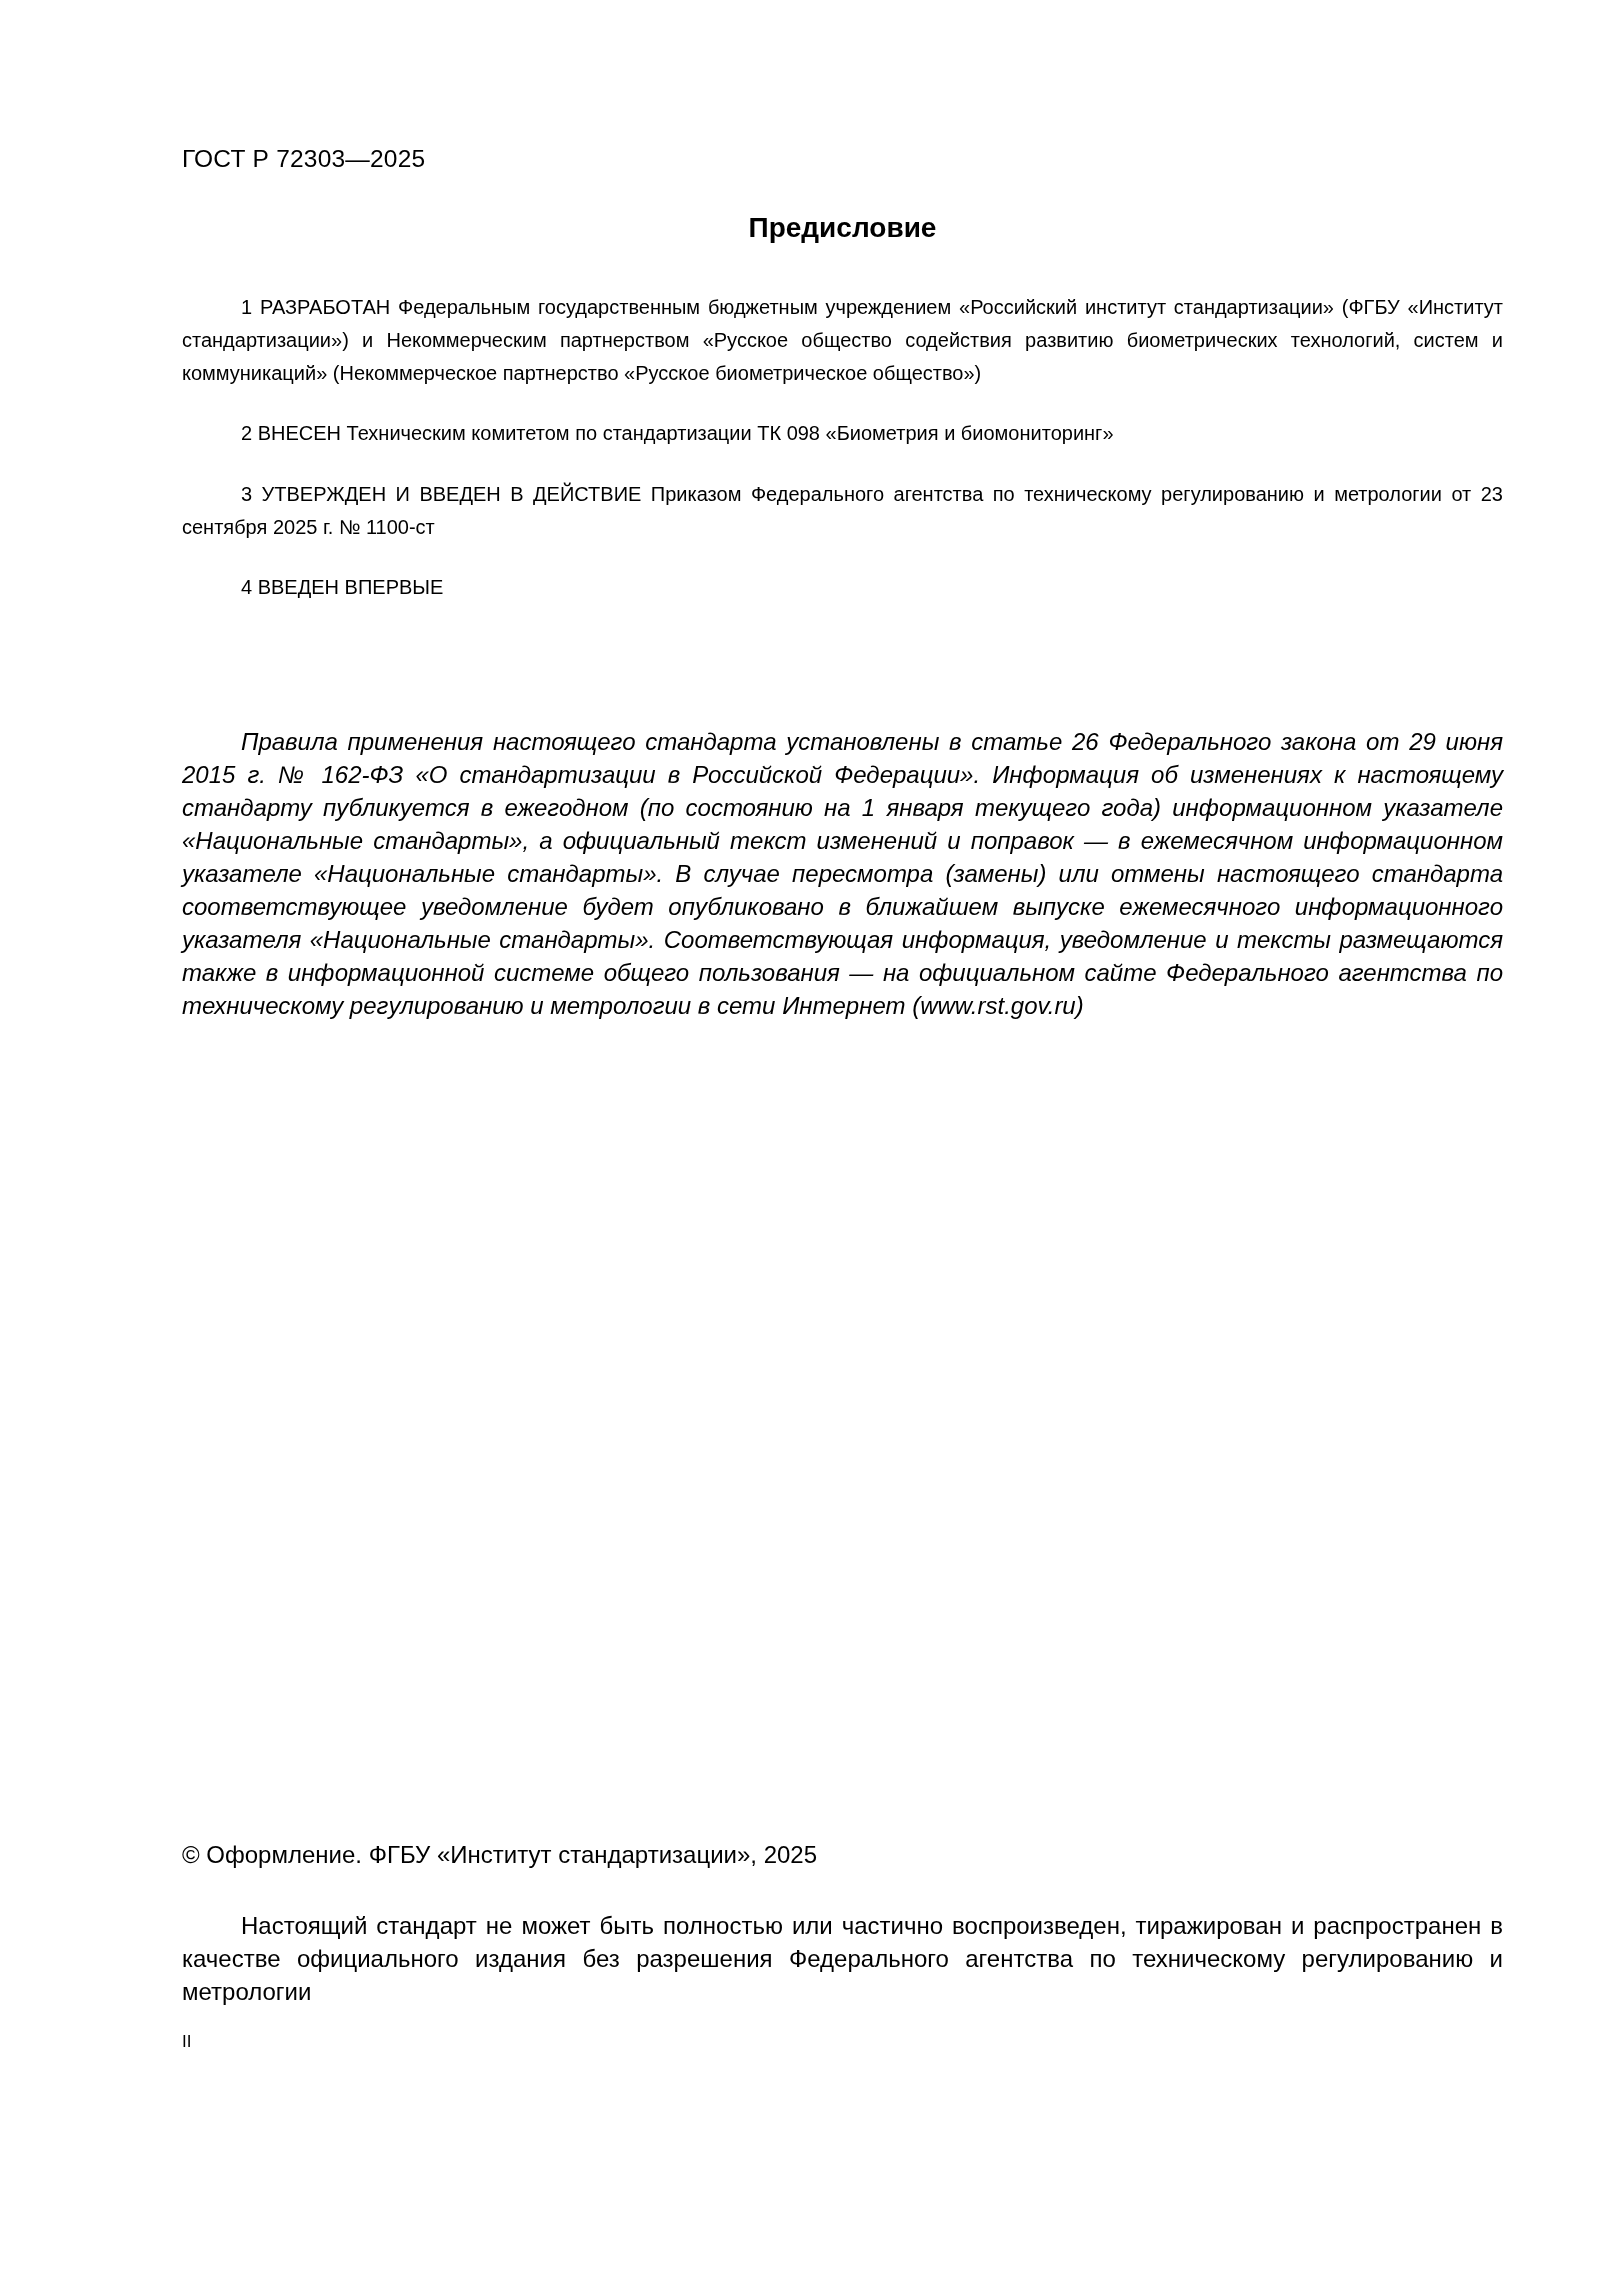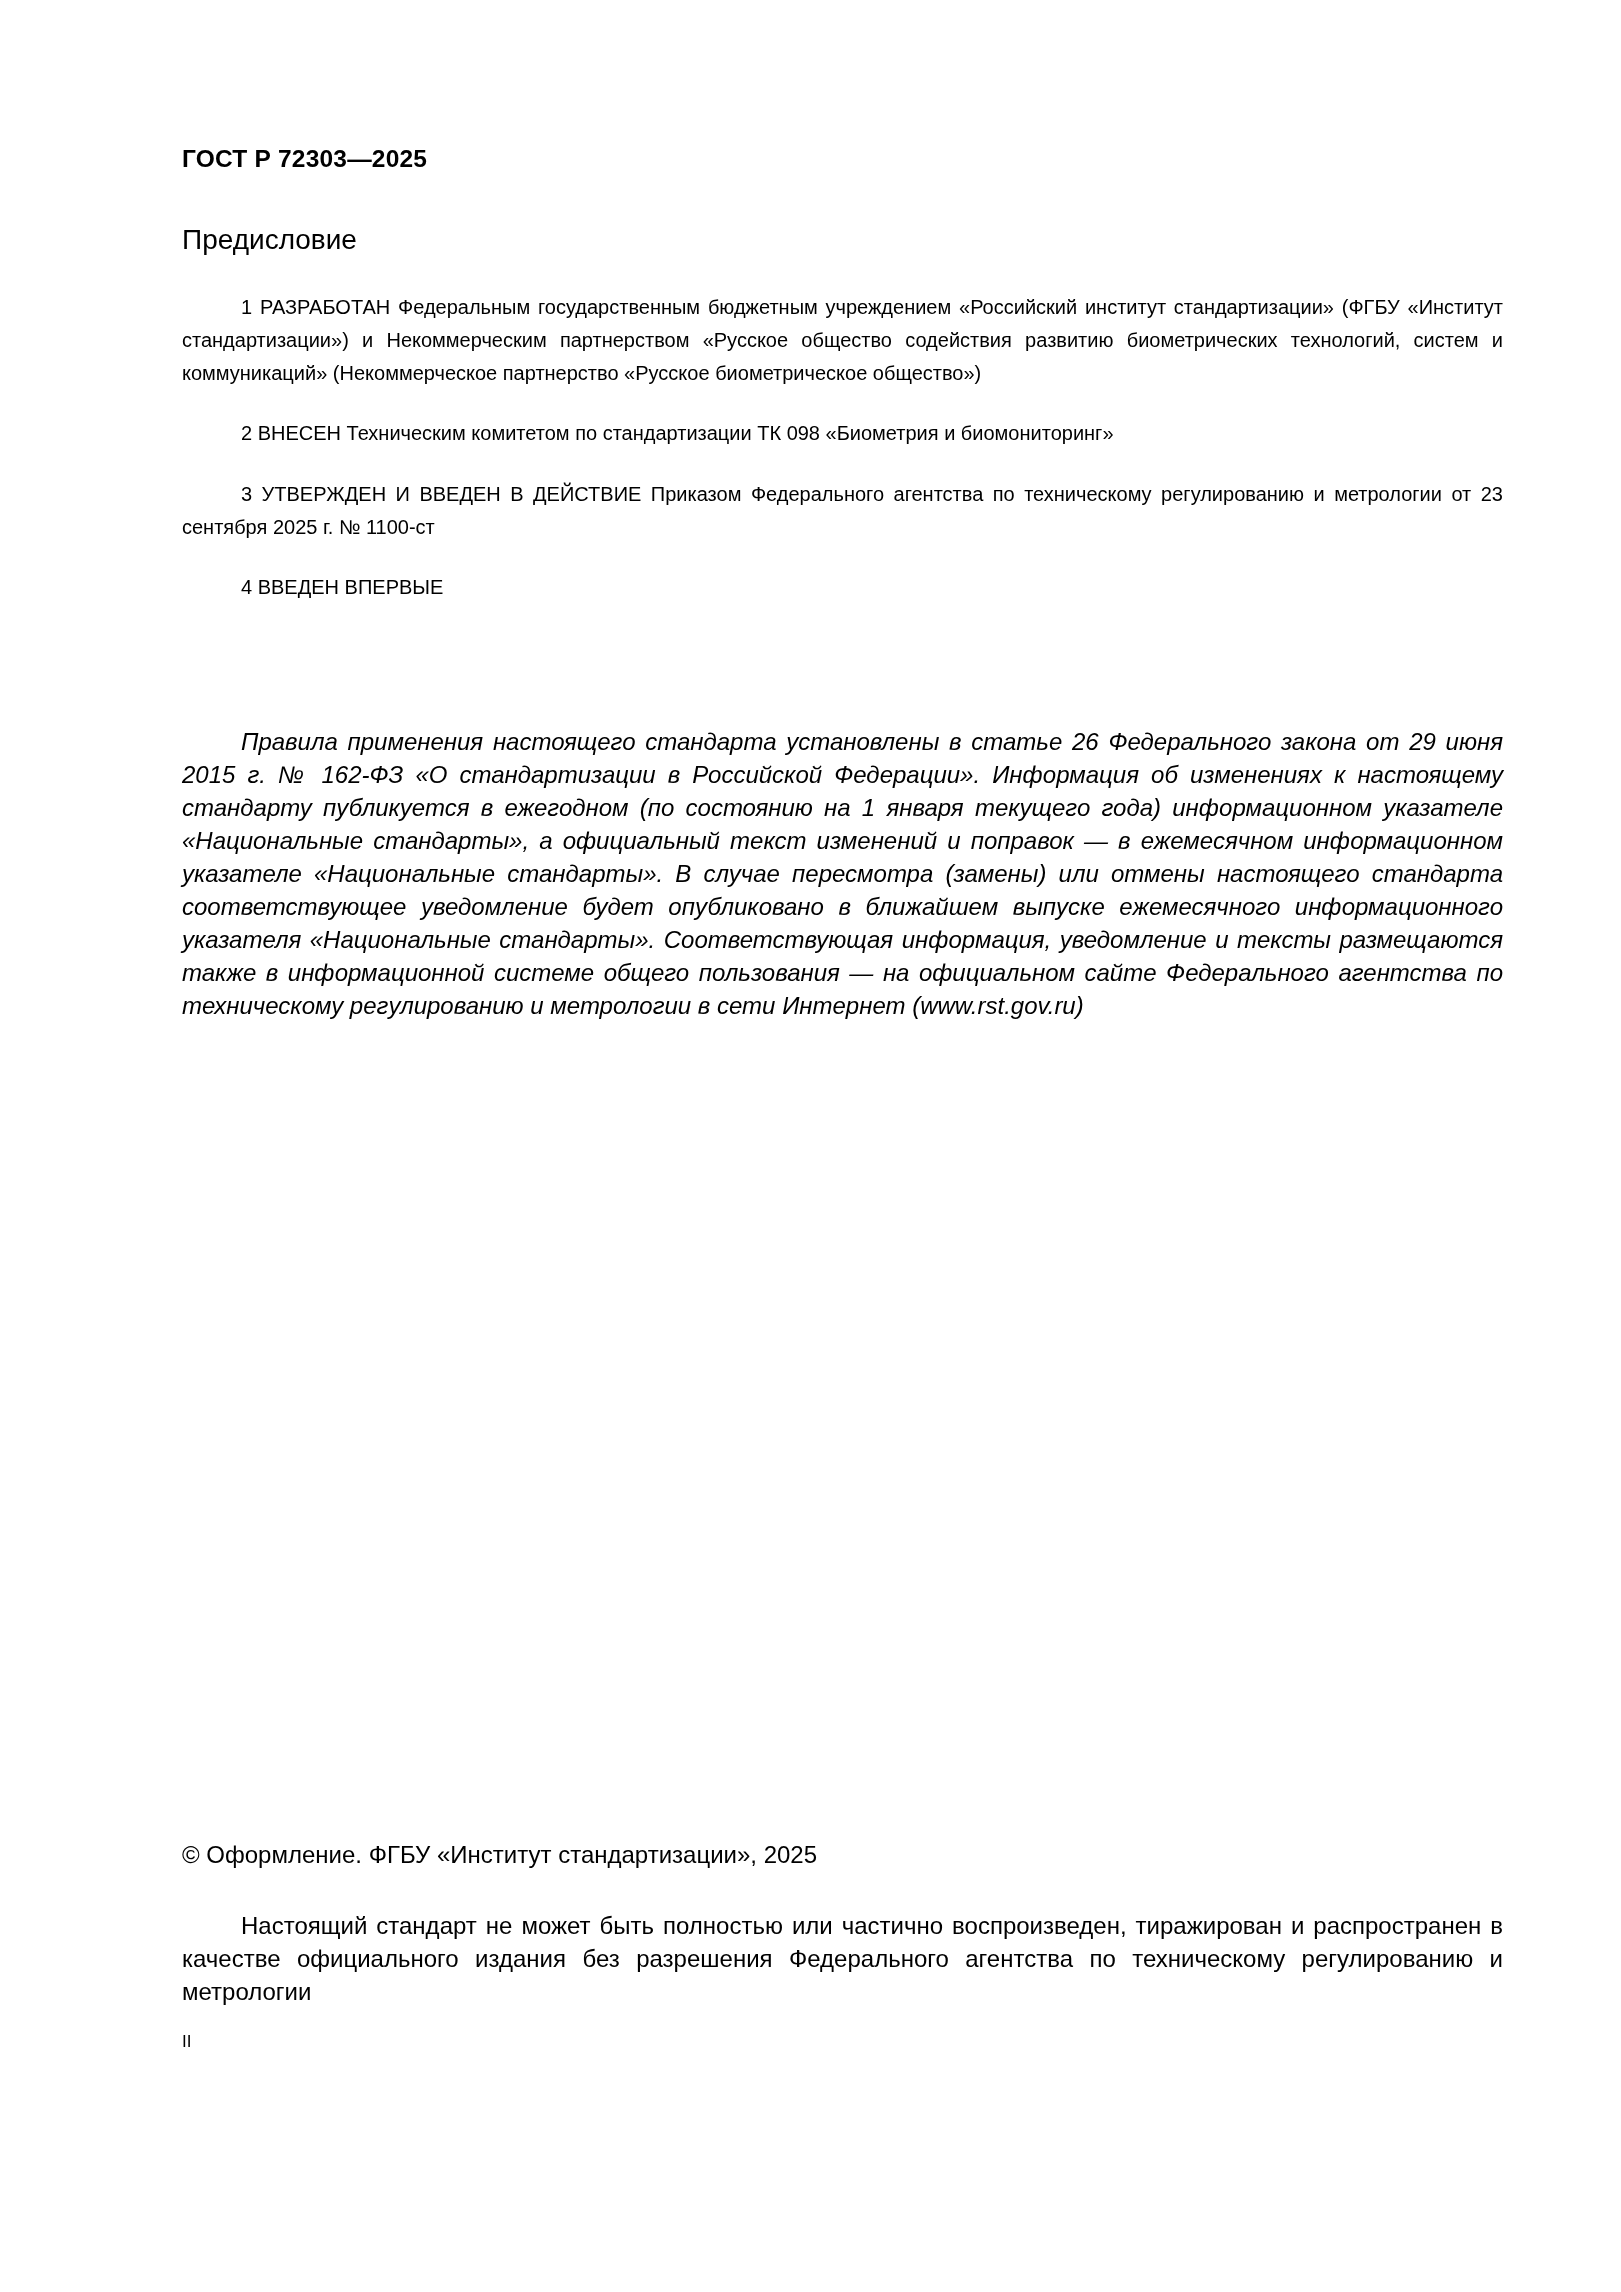--- a/index.html
+++ b/index.html
@@ -21,32 +21,32 @@
     width: 1621px;
     height: 2293px;
     box-sizing: border-box;
     padding: 0;
   }
   .header-code {
     position: absolute;
     left: 182px;
     top: 145px;
     font-size: 24.5px;
-    font-weight: bold;
+    font-weight: normal;
     letter-spacing: 0.2px;
     white-space: nowrap;
   }
   .doc-title {
     position: absolute;
     left: 182px;
-    top: 224px;
+    top: 212px;
     width: 1321px;
-    text-align: left;
+    text-align: center;
     font-size: 28px;
-    font-weight: normal;
+    font-weight: bold;
   }
   .clauses {
     position: absolute;
     left: 182px;
     top: 271px;
     width: 1321px;
   }
   .clause {
     font-size: 20px;
     line-height: 33px;

